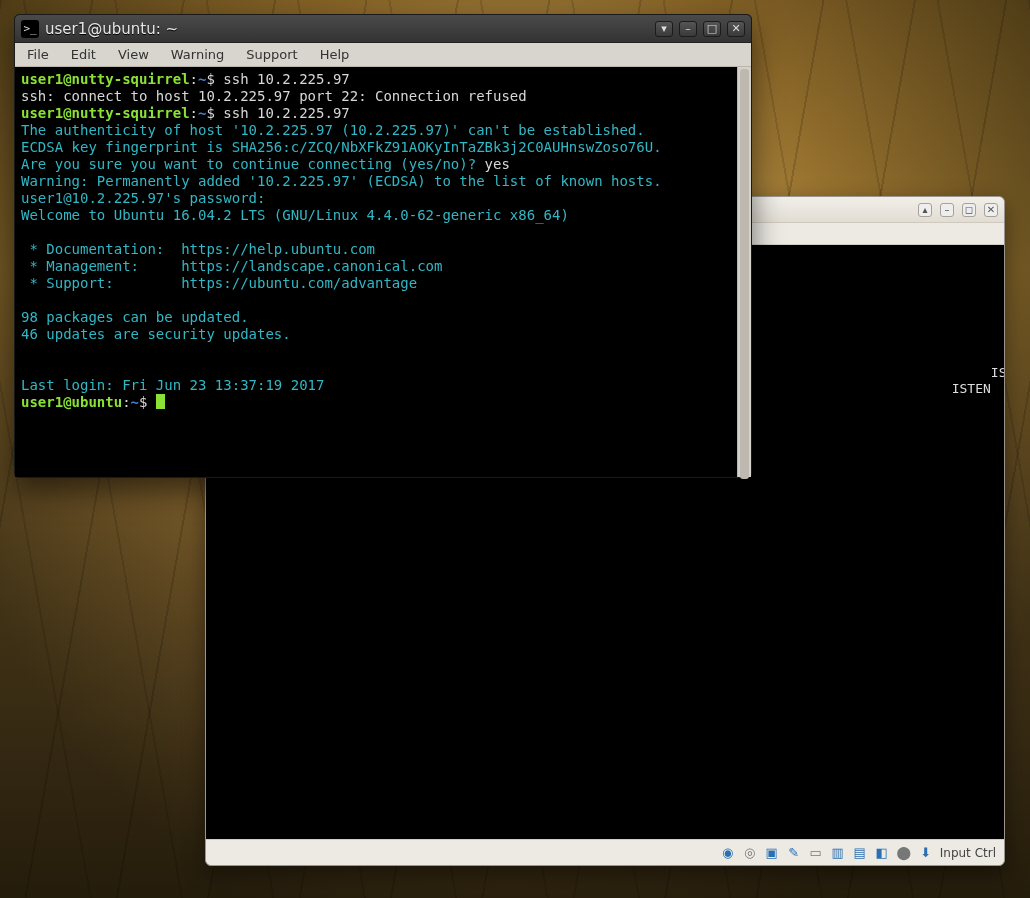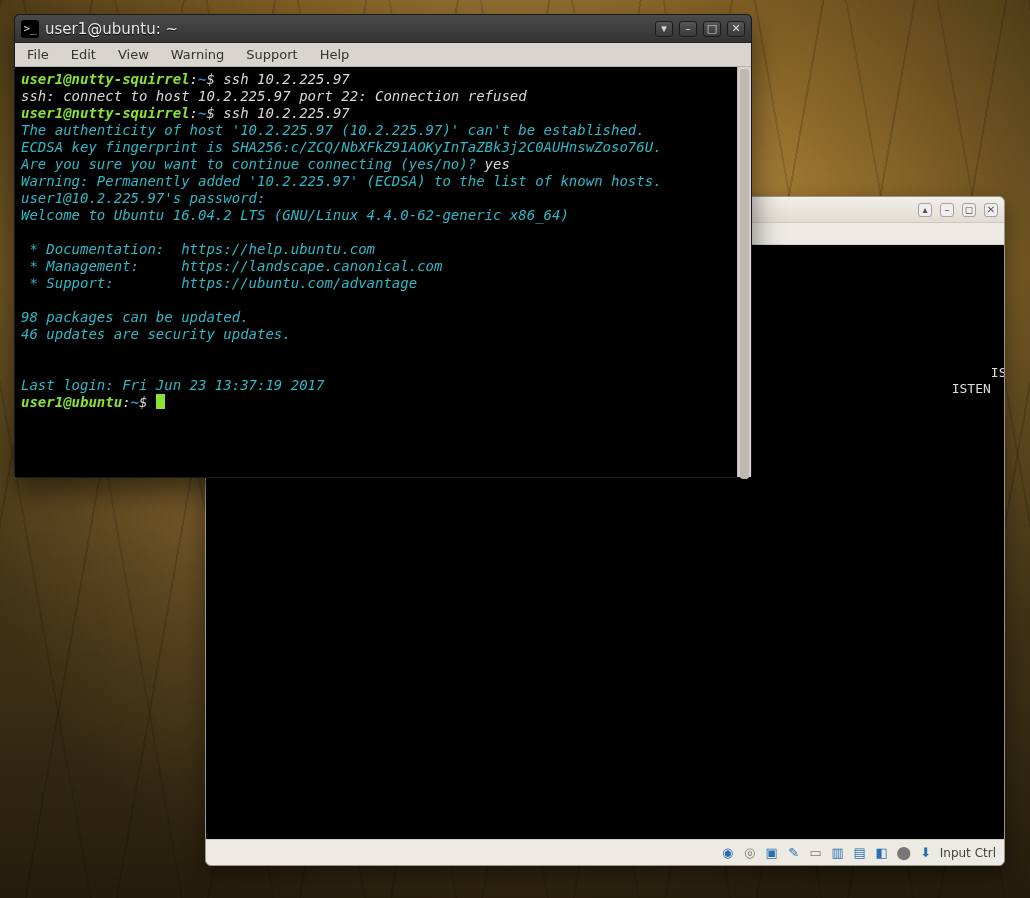--- a/index.html
+++ b/index.html
@@ -94,21 +94,21 @@
     width:18px; height:16px; border:1px solid #1b1b1b; border-radius:3px;
     background:linear-gradient(#555,#3a3a3a); color:#ddd;
     font-size:11px; display:flex; align-items:center; justify-content:center;
   }
   .term-menu{
     height:24px; display:flex; align-items:center; gap:22px;
     padding:0 12px; background:#d8d5cf; border-bottom:1px solid #b9b5ad;
     font-size:13px; color:#333;
   }
   .term-body{
-    flex:1; display:flex; background:#000;font-style:italic;
+    flex:1; display:flex; background:#000;
   }
   .term-scroll{
     width:14px; background:#d5d2cb; border-left:1px solid #b9b5ad;
   }
   .term-scroll .thumb{
     margin:2px; height:100%; background:#bdb9b0; border-radius:3px;
   }
   .term-text{
     flex:1; padding:4px 6px; color:#d7d7d7;
     font-size:14px; line-height:17px; white-space:pre-wrap;

